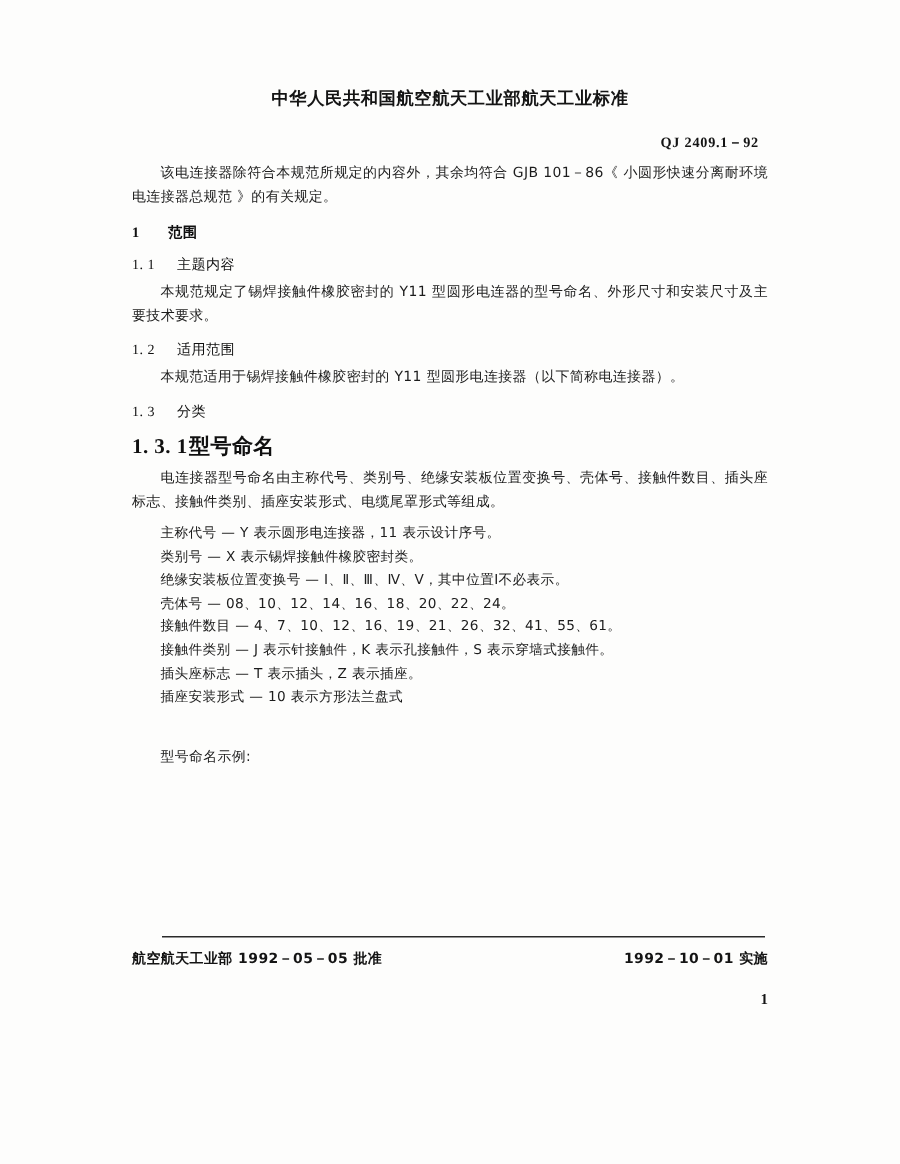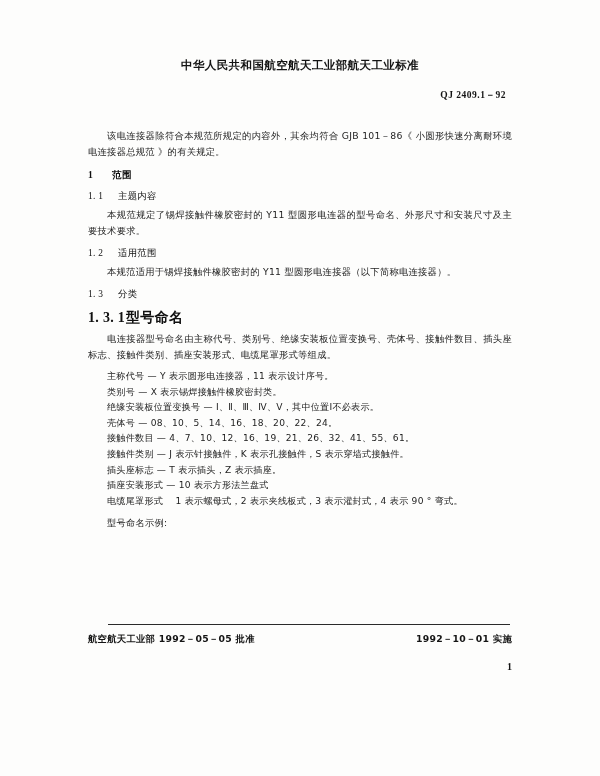--- a/index.html
+++ b/index.html
@@ -41,21 +41,21 @@
     color: #141414;
     margin-bottom: 16px;
   }
   .std-no {
     text-align: right;
     font-size: 9.5px;
     font-weight: bold;
     font-family: "Liberation Serif", serif;
     letter-spacing: 0.5px;
     color: #141414;
-    margin-bottom: 26px;
+    margin-bottom: 6px;
     padding-right: 6px;
   }
   .doc-title {
     text-align: center;
     font-size: 13.5px;
     font-weight: bold;
     line-height: 1.62;
     letter-spacing: 0.6px;
     color: #0f0f0f;
     margin-bottom: 20px;
@@ -110,21 +110,21 @@
     text-indent: 19px;
     text-align: justify;
   }
 
   .example-line {
     font-size: 9.2px;
     line-height: 1.72;
     color: #1c1c1c;
     letter-spacing: 0.3px;
     text-indent: 19px;
-    margin-top: 5px;
+    margin-top: 23px;
   }
 
   
   .footer-rule {
     position: absolute;
     left: 108px;
     top: 624px;
     width: 402px;
     height: 1px;
     background: #2a2a2a;
@@ -192,26 +192,25 @@
     <div class="sec-h3">
       <span class="num lat">1. 3. 1</span><span>型号命名</span>
     </div>
 
     <p class="para indent">电连接器型号命名由主称代号、类别号、绝缘安装板位置变换号、壳体号、接触件数目、插头座标志、接触件类别、插座安装形式、电缆尾罩形式等组成。</p>
 
     <div class="defs">
       <div class="def-line">主称代号 — Y 表示圆形电连接器，11 表示设计序号。</div>
       <div class="def-line">类别号 — X 表示锡焊接触件橡胶密封类。</div>
       <div class="def-line">绝缘安装板位置变换号 — Ⅰ、Ⅱ、Ⅲ、Ⅳ、Ⅴ，其中位置Ⅰ不必表示。</div>
-      <div class="def-line">壳体号 — 08、10、5、14、16、18、20、22、24。</div>
+      <div class="def-line">壳体号 — 08、10、12、14、16、18、20、22、24。</div>
       <div class="def-line">接触件数目 — 4、7、10、12、16、19、21、26、32、41、55、61。</div>
       <div class="def-line">接触件类别 — J 表示针接触件，K 表示孔接触件，S 表示穿墙式接触件。</div>
       <div class="def-line">插头座标志 — T 表示插头，Z 表示插座。</div>
       <div class="def-line">插座安装形式 — 10 表示方形法兰盘式</div>
-      <div class="def-line">电缆尾罩形式 　1 表示螺母式，2 表示夹线板式，3 表示灌封式，4 表示 90 ° 弯式。</div>
     </div>
 
     <div class="example-line">型号命名示例:</div>
 
   </div>
 
   <div class="footer-rule"></div>
 
   <div class="footer-row">
     <span>航空航天工业部 1992－05－05 批准</span>

